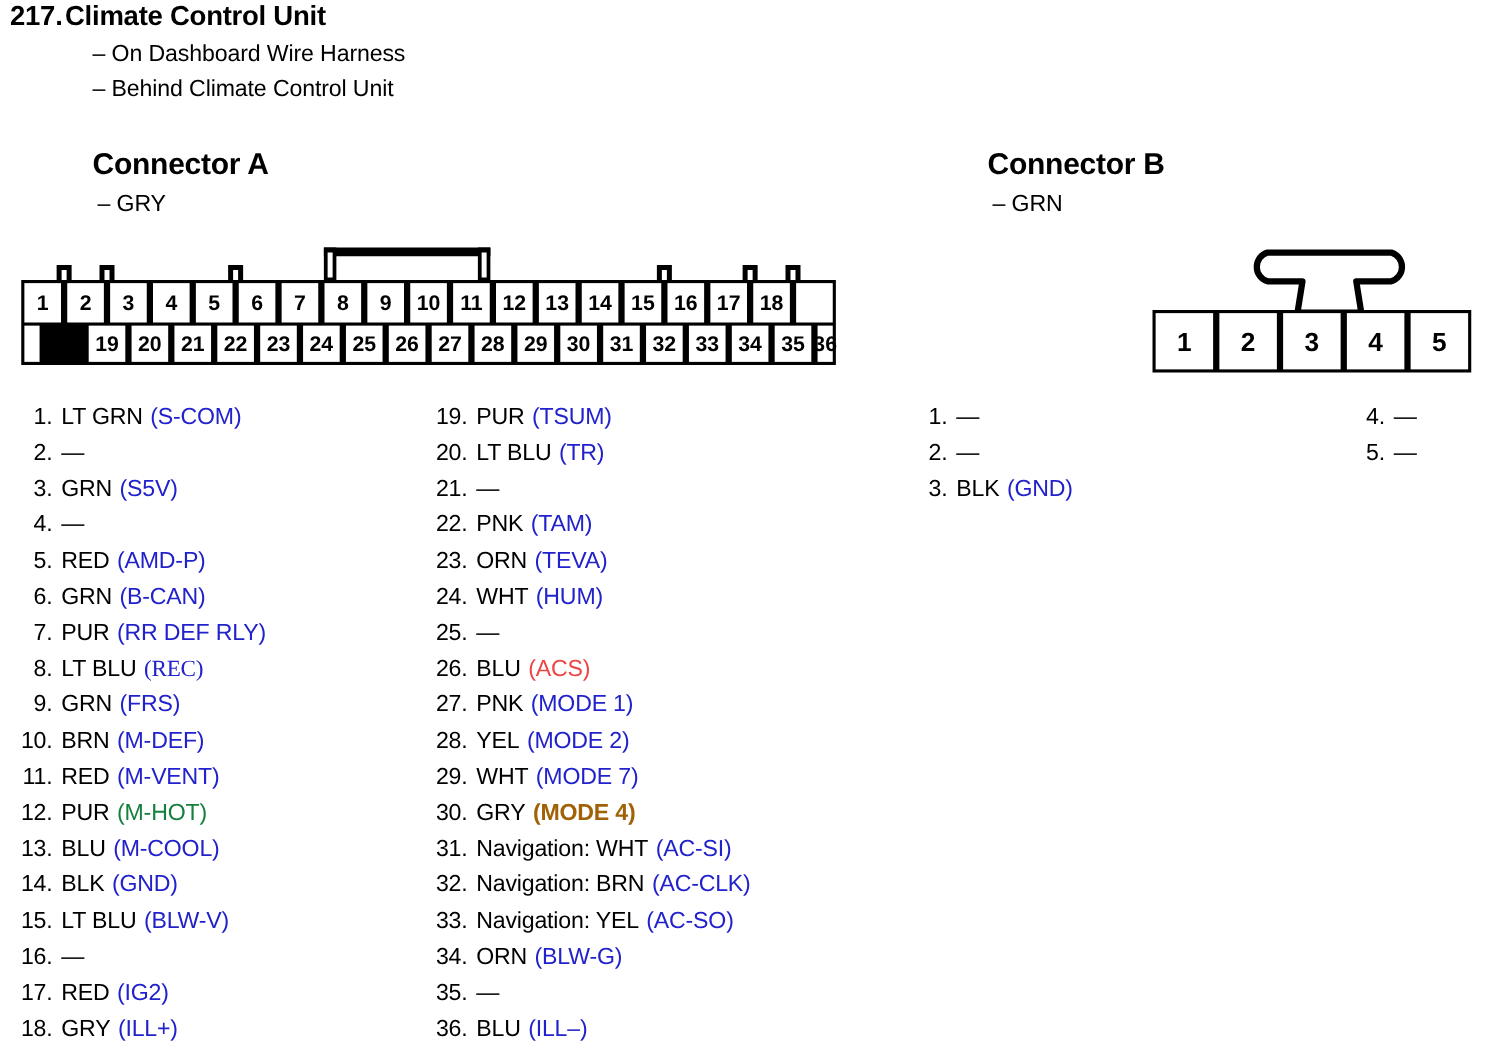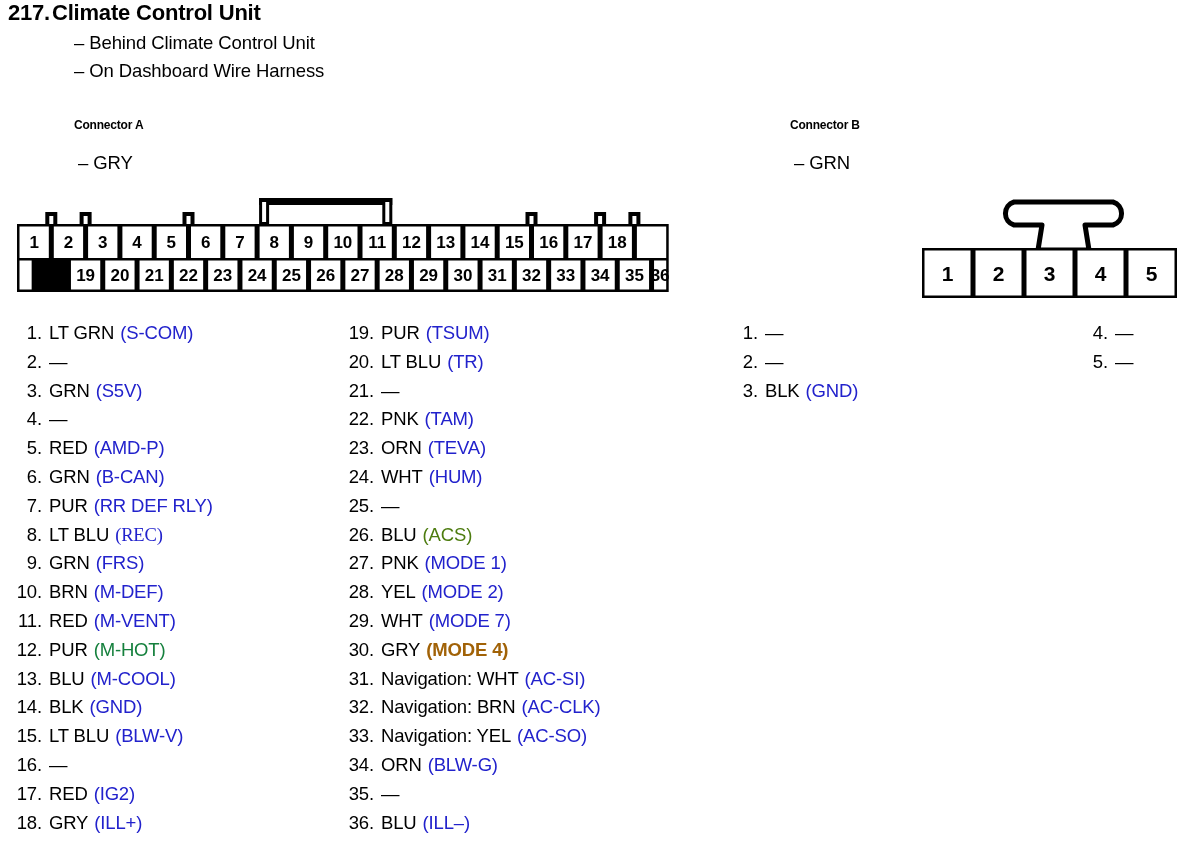--- a/index.html
+++ b/index.html
@@ -33,21 +33,21 @@
     margin-left: 74px;
     margin-top: 6px;
     letter-spacing: -0.1px;
     white-space: nowrap;
   }
 
   
   .conn-head {
     position: absolute;
     font-weight: bold;
-    font-size: 12px;
+    font-size: 24px;
     letter-spacing: -0.2px;
   }
   .conn-sub {
     position: absolute;
     font-size: 18.5px;
     letter-spacing: -0.1px;
     text-align: center;
   }
 
   
@@ -76,22 +76,22 @@
   .pin-dash { color: #000000; }
 </style>
 </head>
 <body>
 
 <div id="header">
   <div class="title-row">
     <span class="title-num">217.</span>
     <span class="title-text">Climate Control Unit</span>
   </div>
+  <div class="sub-line">– On Dashboard Wire Harness</div>
   <div class="sub-line">– Behind Climate Control Unit</div>
-  <div class="sub-line">– On Dashboard Wire Harness</div>
 </div>
 
 <div class="conn-head" style="left:74px; top:118px;">Connector A</div>
 <div class="conn-sub" style="left:78px; top:152px;">– GRY</div>
 
 <div class="conn-head" style="left:790px; top:118px;">Connector B</div>
 <div class="conn-sub" style="left:794px; top:152px;">– GRN</div>
 
 <div id="connA-drawing">
   <svg id="svgA" width="660" height="112" viewBox="0 0 660 112" xmlns="http://www.w3.org/2000/svg">
@@ -328,21 +328,21 @@
       <span class="pin-wire">WHT</span>
       <span class="pin-sig" style="color: rgb(34, 34, 204);">(HUM)</span>
     </div>
     <div class="pin-row">
       <span class="pin-num w2">25.</span>
       <span class="pin-dash">—</span>
     </div>
     <div class="pin-row">
       <span class="pin-num w2">26.</span>
       <span class="pin-wire">BLU</span>
-      <span class="pin-sig" style="color: #4d7c0f;">(ACS)</span>
+      <span class="pin-sig" style="color: #ef4444;">(ACS)</span>
     </div>
     <div class="pin-row">
       <span class="pin-num w2">27.</span>
       <span class="pin-wire">PNK</span>
       <span class="pin-sig" style="color: rgb(34, 34, 204);">(MODE 1)</span>
     </div>
     <div class="pin-row">
       <span class="pin-num w2">28.</span>
       <span class="pin-wire">YEL</span>
       <span class="pin-sig" style="color: rgb(34, 34, 204);">(MODE 2)</span>

